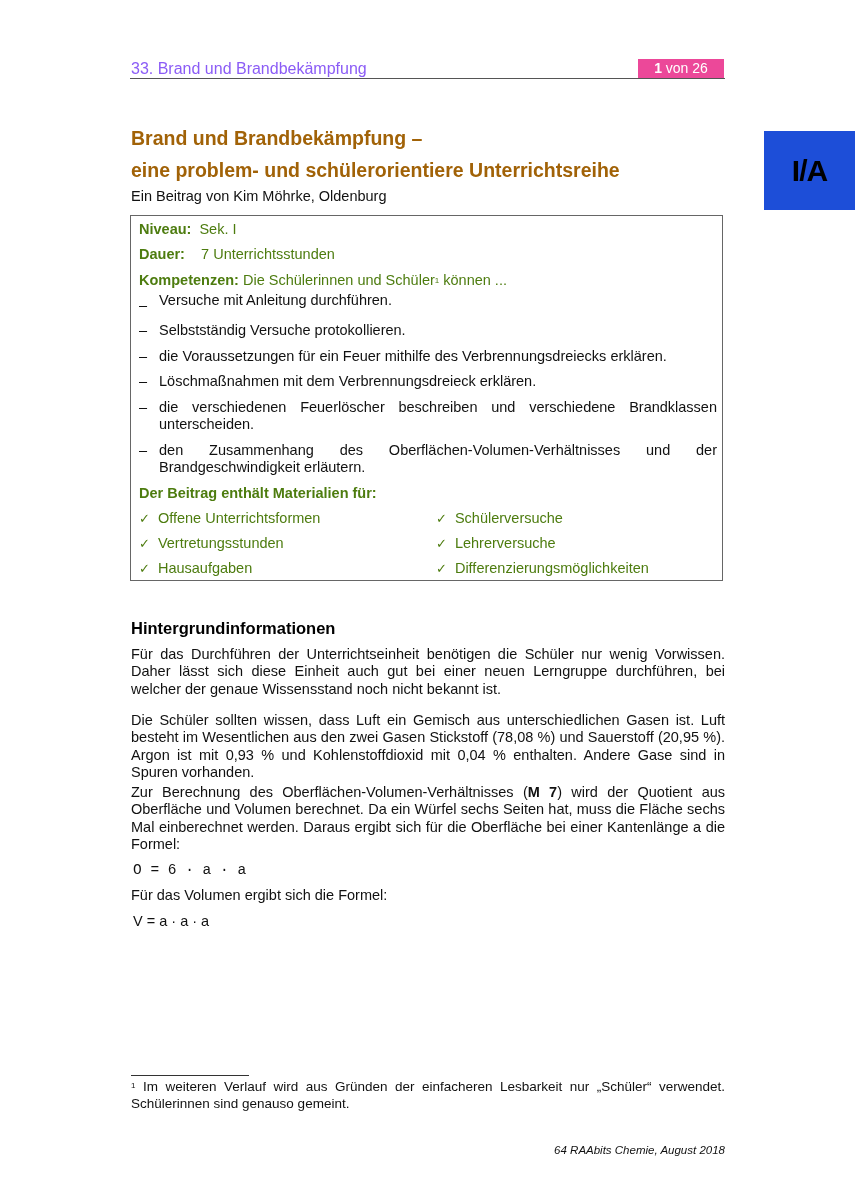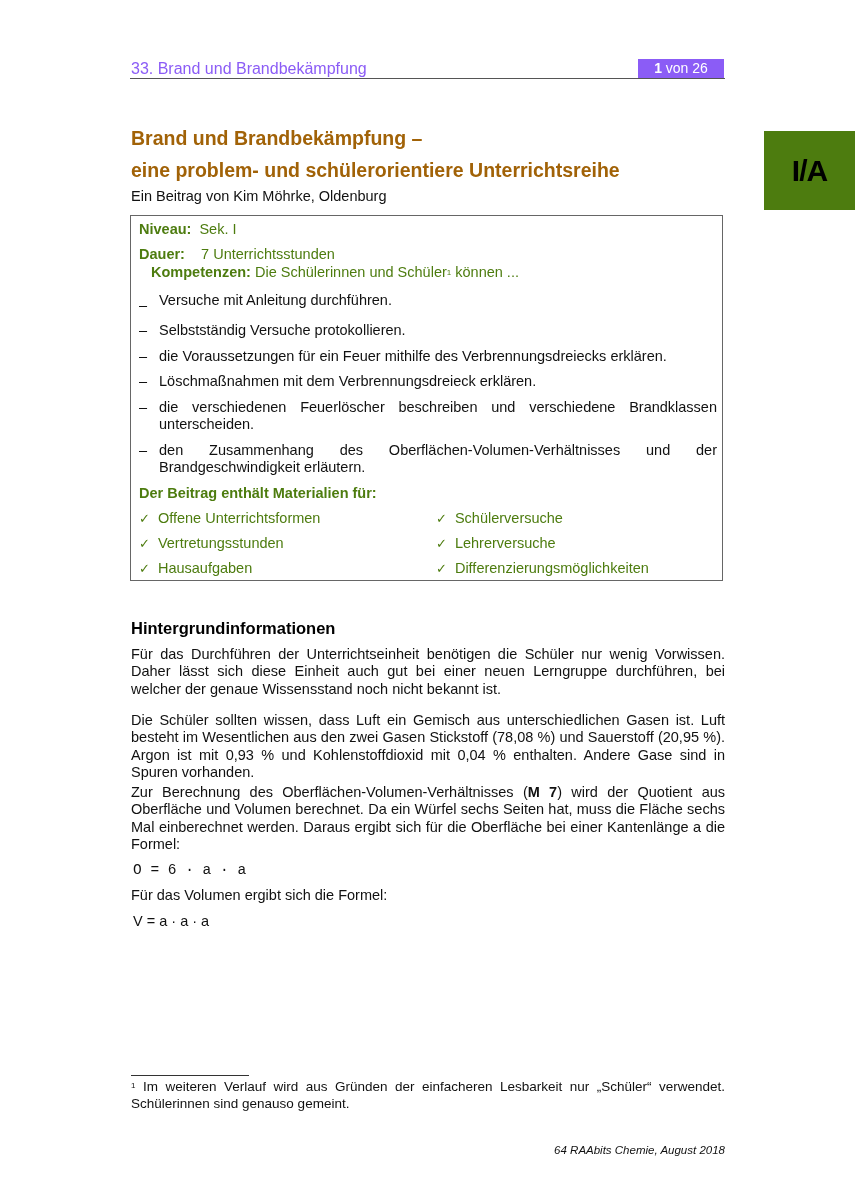--- a/index.html
+++ b/index.html
@@ -1,24 +1,24 @@
 <!DOCTYPE html>
 <html><head>
 <meta charset="utf-8">
 <style>
   html, body { margin:0; padding:0; background:#ffffff; }
   body { width:855px; height:1200px; position:relative; overflow:hidden;
          font-family:"Liberation Sans", sans-serif; color:#111; }
   .abs { position:absolute; }
   .hdr-text { left:131px; top:60px; font-size:16px; color:#8b5cf6; }
   .hdr-line { left:130px; top:78px; width:595px; height:1px; background:#555; }
-  .hdr-page { left:638px; top:59px; width:86px; height:19px; background:#8b5cf6; color:#fff;
+  .hdr-page { left:638px; top:59px; width:86px; height:19px; background:#ec4899; color:#fff;
               font-size:14px; line-height:19px; text-align:center; }
   .hdr-page b { font-weight:bold; }
-  .tab-ia { left:764px; top:131px; width:91px; height:79px; background:#4d7c0f;
+  .tab-ia { left:764px; top:131px; width:91px; height:79px; background:#1d4ed8;
             font-weight:bold; font-size:30px; line-height:79px; text-align:center; color:#000; letter-spacing:-1px; }
   .title { left:131px; font-weight:bold; font-size:19.5px; color:#a16207; white-space:nowrap; }
   .subtitle { left:131px; top:188px; font-size:14.5px; color:#111; }
   .box { left:130px; top:215px; width:593px; height:366px; border:1px solid #666; box-sizing:border-box; }
   .row { position:absolute; left:139px; font-size:14.5px; line-height:17px; color:#4d7c0f; }
   .lbl { font-weight:bold; }
   .dash { position:absolute; left:139px; font-size:14.5px; }
   .item { position:absolute; left:159px; width:558px; font-size:14.5px; line-height:17px; text-align:justify; }
   .chk { font-size:13px; margin-right:8px; }
   .h2 { left:131px; top:619px; font-weight:bold; font-size:16.5px; color:#000; }
@@ -45,21 +45,21 @@
 
 <div class="abs box"></div>
 <div class="row" style="top:221px;">
   <span class="lbl">Niveau:</span>&nbsp;
   <span>Sek. I</span>
 </div>
 <div class="row" style="top:246px;">
   <span class="lbl">Dauer:</span>&nbsp;&nbsp;&nbsp;
   <span>7 Unterrichtsstunden</span>
 </div>
-<div class="row" style="top:264px;margin-left:12px;">
+<div class="row" style="top:272px;">
   <span class="lbl">Kompetenzen:</span>
   <span>Die Schülerinnen und Schüler</span><sup class="s">1</sup>
   <span>können ...</span>
 </div>
 
 <span class="dash" style="top:297px;">–</span>
 <div class="item" style="top:292px;">Versuche mit Anleitung durchführen.</div>
 <span class="dash" style="top:322px;">–</span>
 <div class="item" style="top:322px;">Selbstständig Versuche protokollieren.</div>
 <span class="dash" style="top:348px;">–</span>

